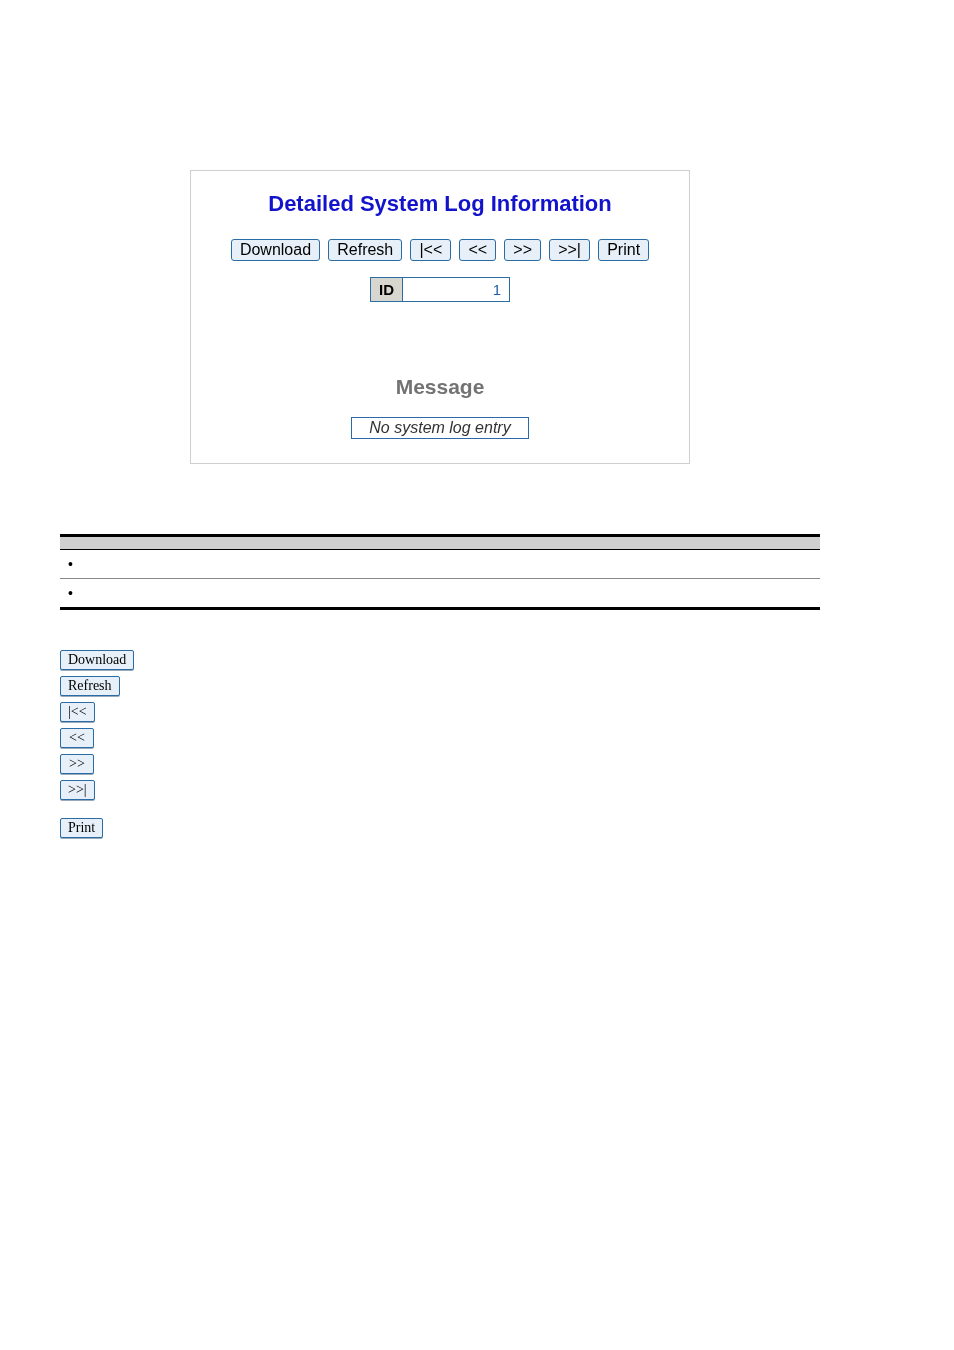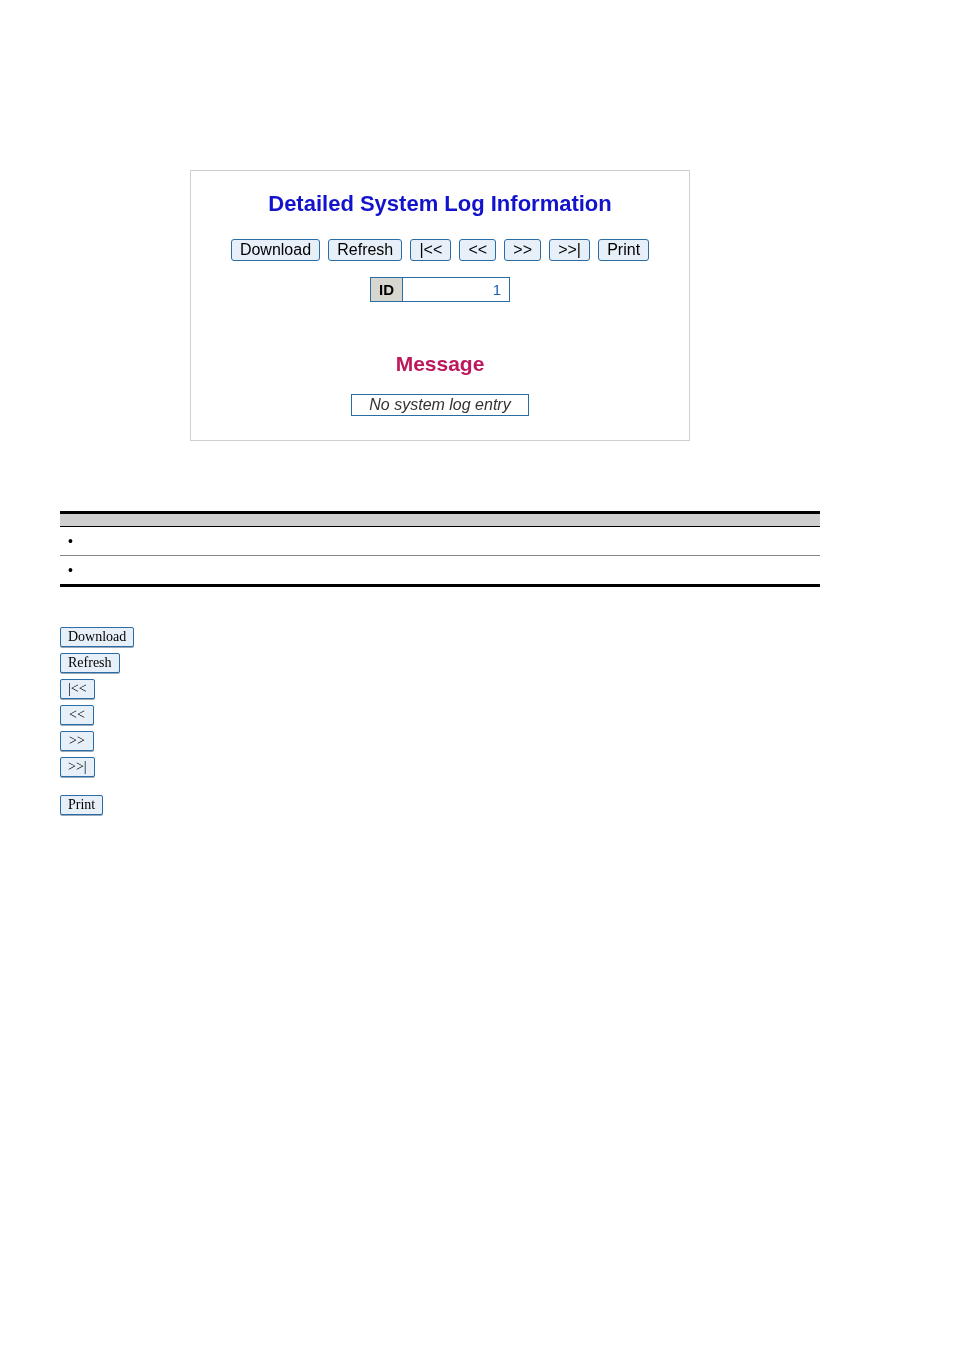--- a/index.html
+++ b/index.html
@@ -45,34 +45,34 @@
     font-size: 16px;
     padding: 1px 8px;
     margin: 0 2px;
     cursor: default;
     font-family: inherit;
   }
 
   .idrow {
     display: inline-table;
     border-collapse: collapse;
-    margin-bottom: 50px;
+    margin-bottom: 73px;
   }
   .idrow td {
     border: 1px solid #2a6ca6;
     padding: 3px 8px;
     font-size: 15px;
   }
   .idrow .lbl { background: #d7d7cf; font-weight: bold; }
   .idrow .val { color: #1b5fae; text-align: right; width: 90px; }
 
   .msg {
     font-size: 21px;
     font-weight: bold;
-    color: #be185d;
+    color: #737373;
     margin-bottom: 18px;
   }
   .msgbox {
     display: inline-block;
     border: 1px solid #2a6ca6;
     font-style: italic;
     color: #333;
     padding: 1px 17px;
     font-size: 16px;
   }

